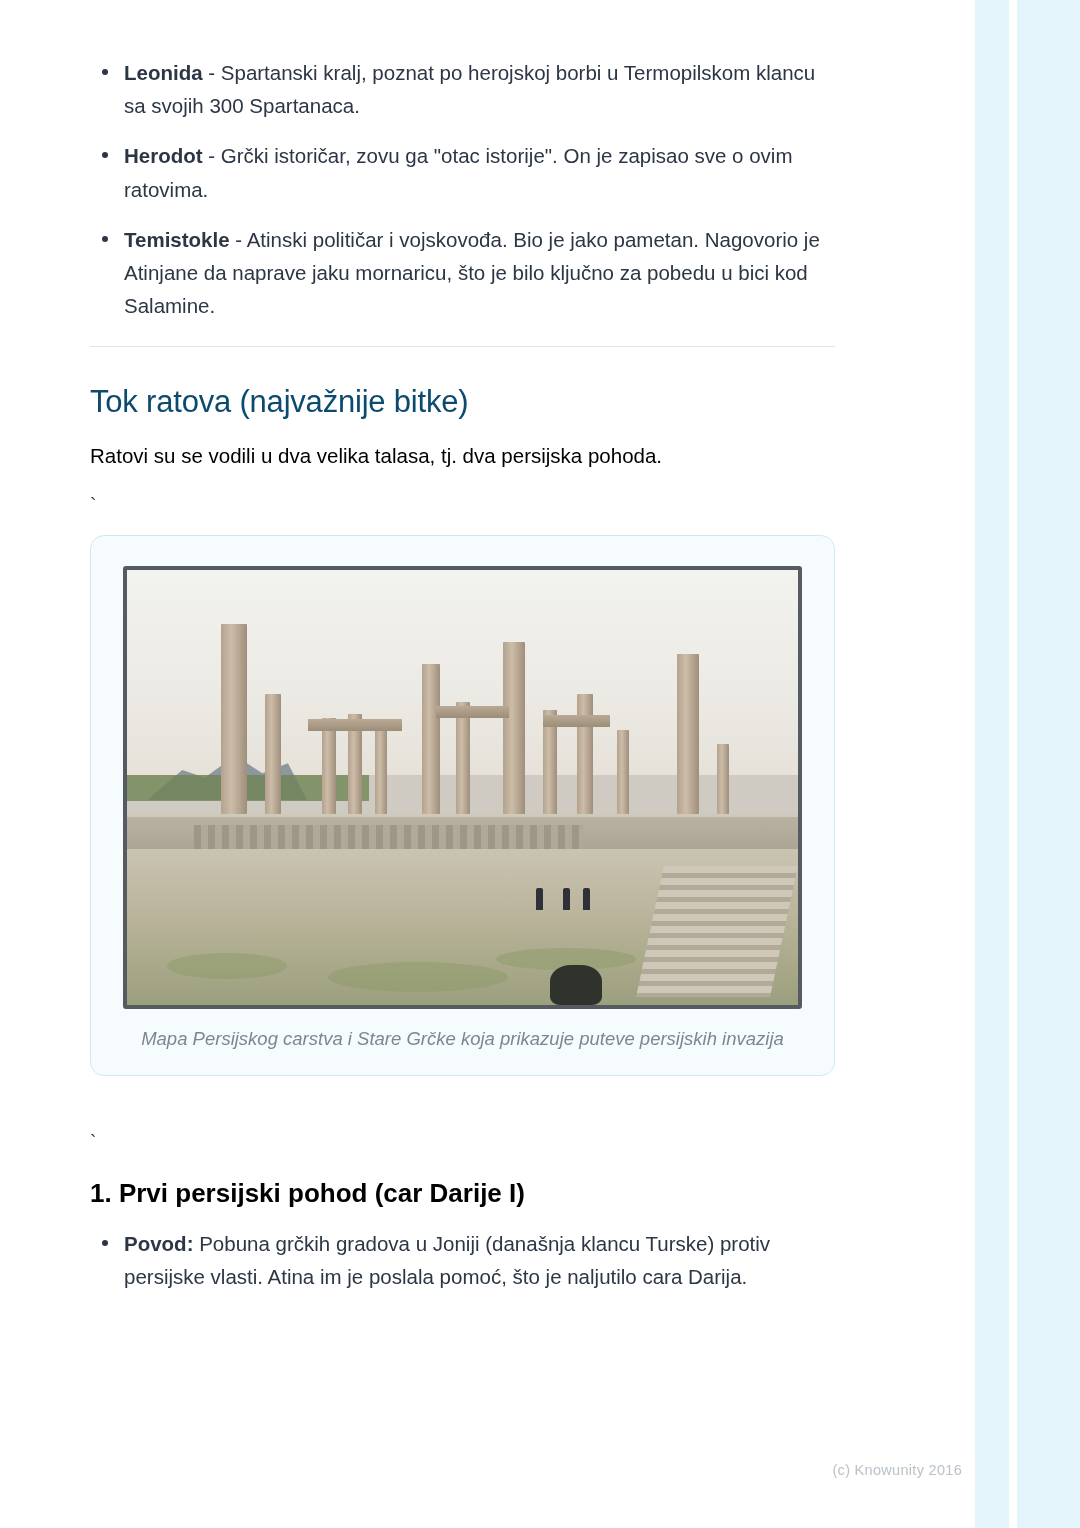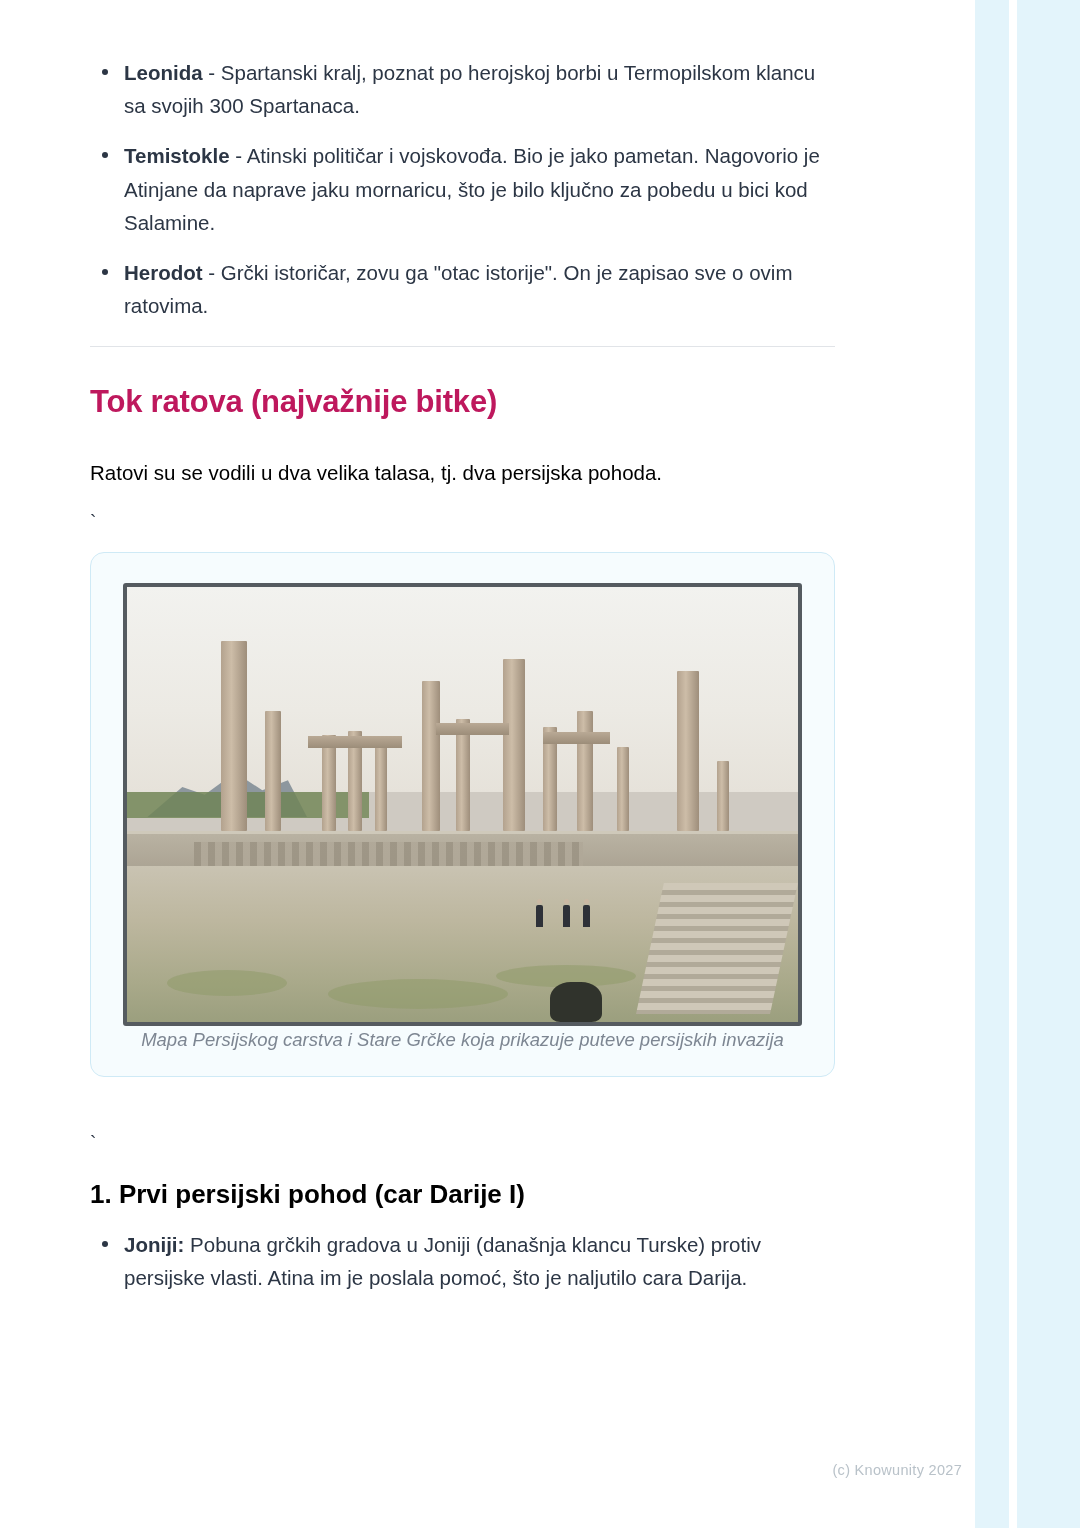--- a/index.html
+++ b/index.html
@@ -80,23 +80,23 @@
 
   .divider {
     margin: 24px 0 0 0;
     border: 0;
     border-top: 1px solid #e1e4e8;
     width: 100%;
   }
 
   h2.section {
     font-size: 31px;
-    color: #be185d;
-    font-weight: bold;
-    margin: 37px 0 37px 0;
+    color: #0c4a6e;
+    font-weight: normal;
+    margin: 37px 0 20px 0;
     letter-spacing: -0.2px;
   }
 
   p.para {
     font-size: 20.5px;
     line-height: 1.6;
     margin: 0 0 12px 0;
     color: #000000;
   }
 
@@ -220,20 +220,21 @@
     border-radius: 50%;
     background: #cbb9a4;
   }
   .bush {
     position: absolute;
     background: #30332c;
     border-radius: 40% 40% 20% 20%;
   }
 
   .caption {
+    margin-top: 16px;
     font-size: 18.5px;
     font-style: italic;
     color: #7d8692;
     text-align: center;
     line-height: 1.5;
   }
 
   h3.subsection {
     font-size: 26px;
     color: #000000;
@@ -255,24 +256,24 @@
 
 <div class="page">
 
   <div class="content">
 
     <ul class="bullets">
       <li>
         <span class="b">Leonida</span><span> - Spartanski kralj, poznat po herojskoj borbi u Termopilskom klancu sa svojih 300 Spartanaca.</span>
       </li>
       <li>
-        <span class="b">Temistokle</span><span> - Atinski političar i vojskovođa. Bio je jako pametan. Nagovorio je Atinjane da naprave jaku mornaricu, što je bilo ključno za pobedu u bici kod Salamine.</span>
+        <span class="b">Herodot</span><span> - Grčki istoričar, zovu ga "otac istorije". On je zapisao sve o ovim ratovima.</span>
       </li>
       <li>
-        <span class="b">Herodot</span><span> - Grčki istoričar, zovu ga "otac istorije". On je zapisao sve o ovim ratovima.</span>
+        <span class="b">Temistokle</span><span> - Atinski političar i vojskovođa. Bio je jako pametan. Nagovorio je Atinjane da naprave jaku mornaricu, što je bilo ključno za pobedu u bici kod Salamine.</span>
       </li>
     </ul>
 
     <hr class="divider">
 
     <h2 class="section">Tok ratova (najvažnije bitke)</h2>
 
     <p class="para">Ratovi su se vodili u dva velika talasa, tj. dva persijska pohoda.</p>
 
     <div class="tick">`</div>
@@ -318,23 +319,23 @@
       </div>
       <div class="caption">Mapa Persijskog carstva i Stare Grčke koja prikazuje puteve persijskih invazija</div>
     </div>
 
     <div class="tick" style="margin-top:56px;">`</div>
 
     <h3 class="subsection">1. Prvi persijski pohod (car Darije I)</h3>
 
     <ul class="bullets">
       <li>
-        <span class="b">Joniji:</span><span> Pobuna grčkih gradova u Joniji (današnja klancu Turske) protiv persijske vlasti. Atina im je poslala pomoć, što je naljutilo cara Darija.</span>
+        <span class="b">Povod:</span><span> Pobuna grčkih gradova u Joniji (današnja klancu Turske) protiv persijske vlasti. Atina im je poslala pomoć, što je naljutilo cara Darija.</span>
       </li>
     </ul>
 
   </div>
 </div>
 
 <div class="right-band"></div>
 <div class="right-band-inner"></div>
 
-<div class="footer-credit">(c) Knowunity 2027</div>
+<div class="footer-credit">(c) Knowunity 2016</div>
 
 </body></html>

